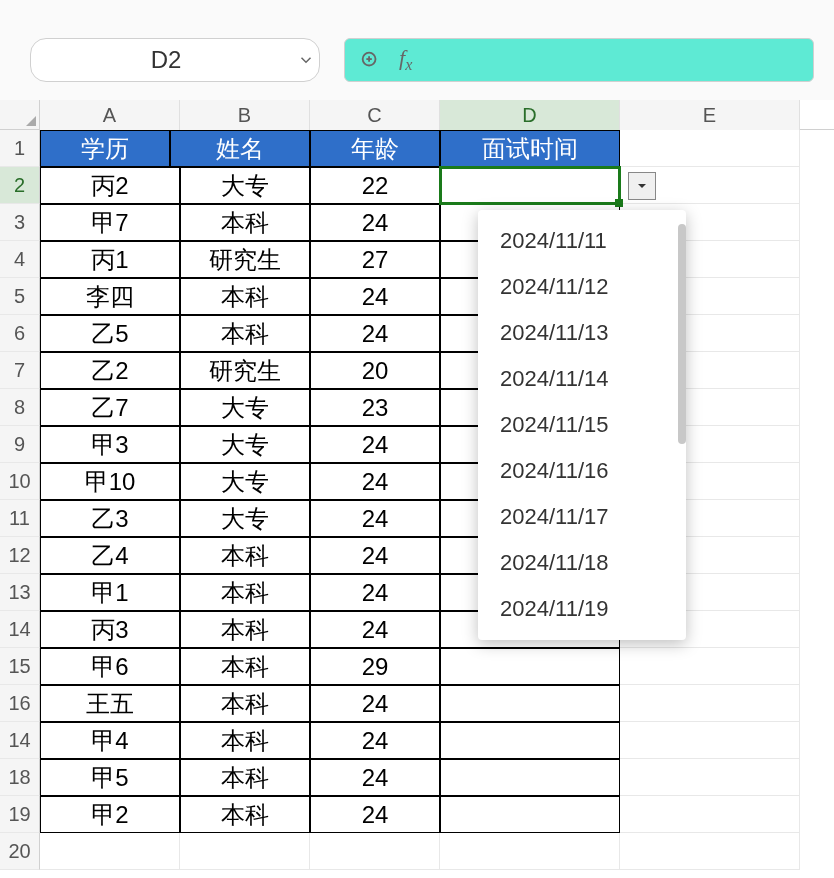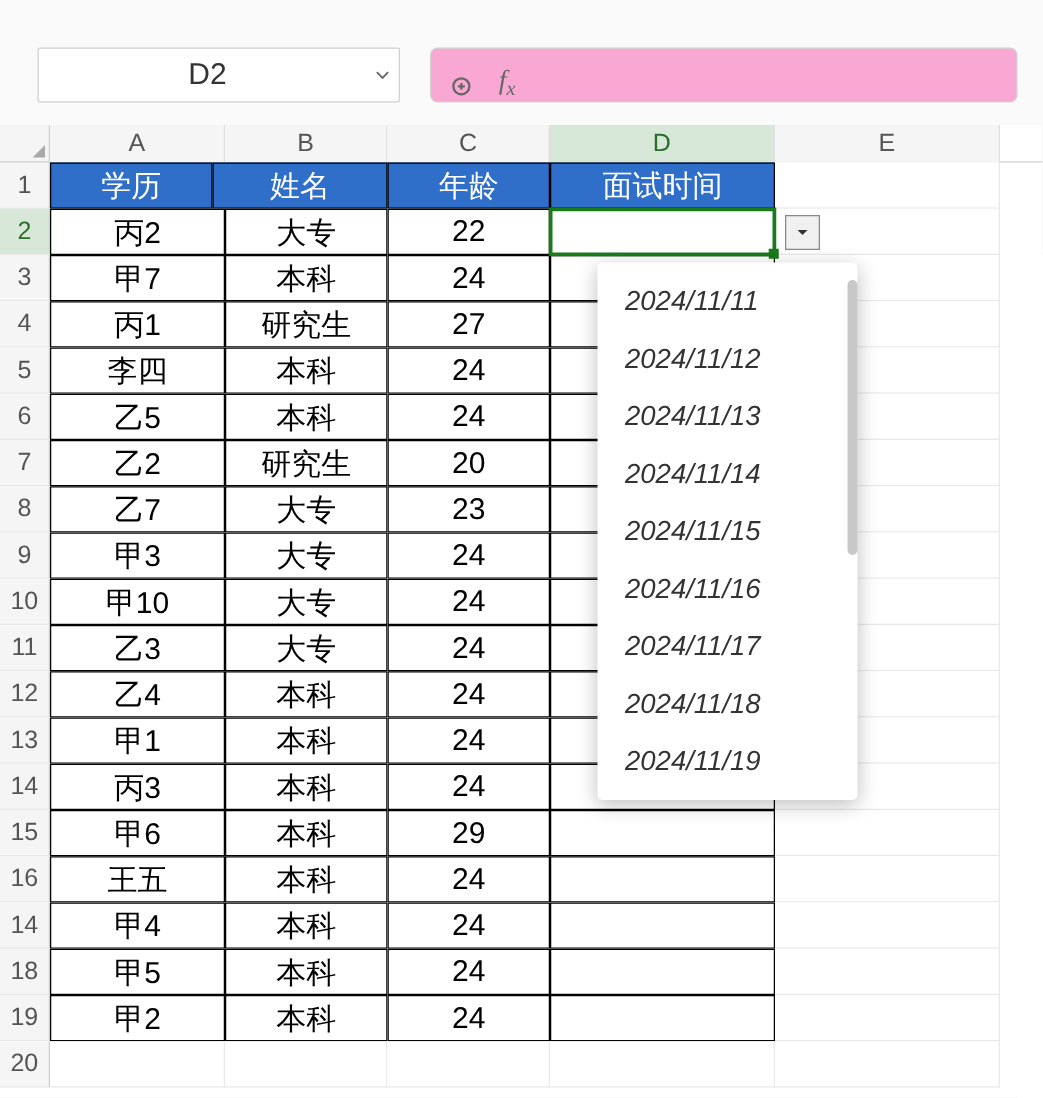--- a/index.html
+++ b/index.html
@@ -24,40 +24,40 @@
       right: 20px;
       display: flex;
       gap: 24px;
       align-items: center;
     }
     .namebox {
       width: 290px;
       height: 44px;
       background: #fff;
       border: 1px solid #d0d0d0;
-      border-radius: 2px;
+      border-radius: 16px;
       display: flex;
       align-items: center;
       padding: 0 4px;
     }
     .namebox-text {
       flex: 1;
       font-size: 24px;
       color: #333;
       text-align: center;
     }
     .namebox svg { flex-shrink: 0; }
     .formula-bar {
       flex: 1;
       height: 44px;
-      background: #f9a8d4;
+      background: #5eead4;
       border: 1px solid #d0d0d0;
       border-radius: 6px;
       display: flex;
-      align-items: flex-end;
+      align-items: center;
       padding: 0 14px;
       gap: 18px;
     }
     .fx-label {
       font-size: 22px;
       font-style: italic;
       color: #666;
       font-family: "Times New Roman", serif;
     }
     .fx-label sub { font-size: 16px; }
@@ -418,21 +418,21 @@
           <div class="cell cE"></div>
         </div>
       </div>
 
     <div class="dropdown-btn" style="left:628px; top:72px;">
       <svg width="12" height="12" viewBox="0 0 12 12">
           <path d="M2 4l4 4 4-4z" fill="#333"></path>
         </svg>
     </div>
 
-    <div class="dropdown-panel" style="left:478px; top:110px; width:208px;font-style:italic;">
+    <div class="dropdown-panel" style="left:478px; top:110px; width:208px;">
       <div class="dropdown-list" id="ddlist">
           <div class="dropdown-item">2024/11/11</div>
           <div class="dropdown-item">2024/11/12</div>
           <div class="dropdown-item">2024/11/13</div>
           <div class="dropdown-item">2024/11/14</div>
           <div class="dropdown-item">2024/11/15</div>
           <div class="dropdown-item">2024/11/16</div>
           <div class="dropdown-item">2024/11/17</div>
           <div class="dropdown-item">2024/11/18</div>
           <div class="dropdown-item">2024/11/19</div>

